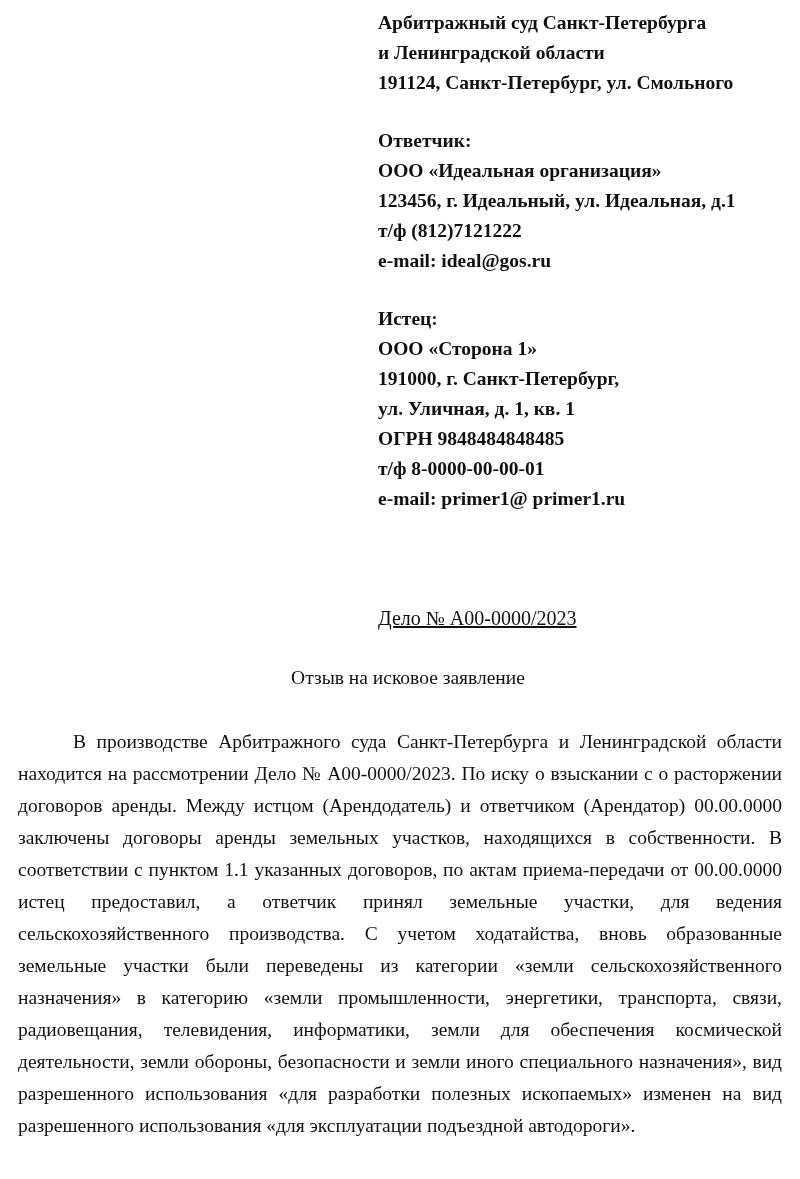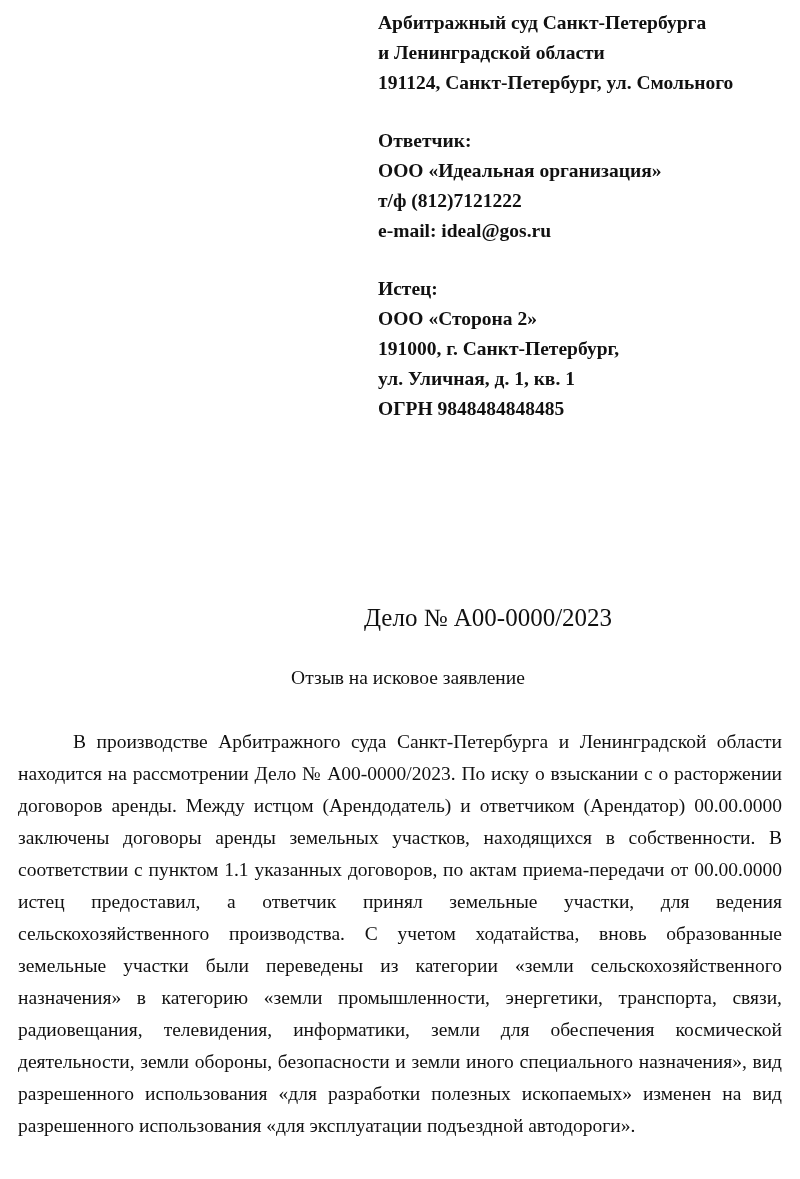--- a/index.html
+++ b/index.html
@@ -45,24 +45,25 @@
     white-space: normal;
     font-weight: bold;
   }
   .addr-line.bold {
     font-weight: bold;
   }
 
   
   .case-no {
     position: absolute;
-    left: 364px;
+    left: 378px;
     top: 603px;
-    font-size: 25px;
+    font-size: 20px;
     line-height: 30px;
+    text-decoration: underline;
   }
 
   
   .doc-title {
     position: absolute;
     left: 0;
     top: 663px;
     width: 800px;
     text-align: center;
     font-size: 19.5px;
@@ -97,30 +98,33 @@
 
     <div class="addr-group">
       <div class="addr-line bold">Арбитражный суд Санкт-Петербурга</div>
       <div class="addr-line bold">и Ленинградской области</div>
       <div class="addr-line">191124, Санкт-Петербург, ул. Смольного</div>
     </div>
 
     <div class="addr-group">
       <div class="addr-line">Ответчик:</div>
       <div class="addr-line">ООО «Идеальная организация»</div>
+      <div class="addr-line">123456, г. Идеальный, ул. Идеальная, д.1</div>
       <div class="addr-line">т/ф (812)7121222</div>
       <div class="addr-line">e-mail: ideal@gos.ru</div>
     </div>
 
     <div class="addr-group">
       <div class="addr-line">Истец:</div>
-      <div class="addr-line">ООО «Сторона 2»</div>
+      <div class="addr-line">ООО «Сторона 1»</div>
       <div class="addr-line">191000, г. Санкт-Петербург,</div>
       <div class="addr-line">ул. Уличная, д. 1, кв. 1</div>
       <div class="addr-line">ОГРН 9848484848485</div>
+      <div class="addr-line">т/ф 8-0000-00-00-01</div>
+      <div class="addr-line">e-mail: primer1@ primer1.ru</div>
     </div>
 
   </div>
 
   <div class="case-no">Дело № А00-0000/2023</div>
 
   <div class="doc-title">Отзыв на исковое заявление</div>
 
   <div class="body-text">
     <p>В производстве Арбитражного суда Санкт-Петербурга и Ленинградской области находится на рассмотрении Дело № А00-0000/2023. По иску о взыскании с о расторжении договоров аренды. Между истцом (Арендодатель) и ответчиком (Арендатор) 00.00.0000 заключены договоры аренды земельных участков, находящихся в собственности. В соответствии с пунктом 1.1 указанных договоров, по актам приема-передачи от 00.00.0000 истец предоставил, а ответчик принял земельные участки, для ведения сельскохозяйственного производства. С учетом ходатайства, вновь образованные земельные участки были переведены из категории «земли сельскохозяйственного назначения» в категорию «земли промышленности, энергетики, транспорта, связи, радиовещания, телевидения, информатики, земли для обеспечения космической деятельности, земли обороны, безопасности и земли иного специального назначения», вид разрешенного использования «для разработки полезных ископаемых» изменен на вид разрешенного использования «для эксплуатации подъездной автодороги».</p>

